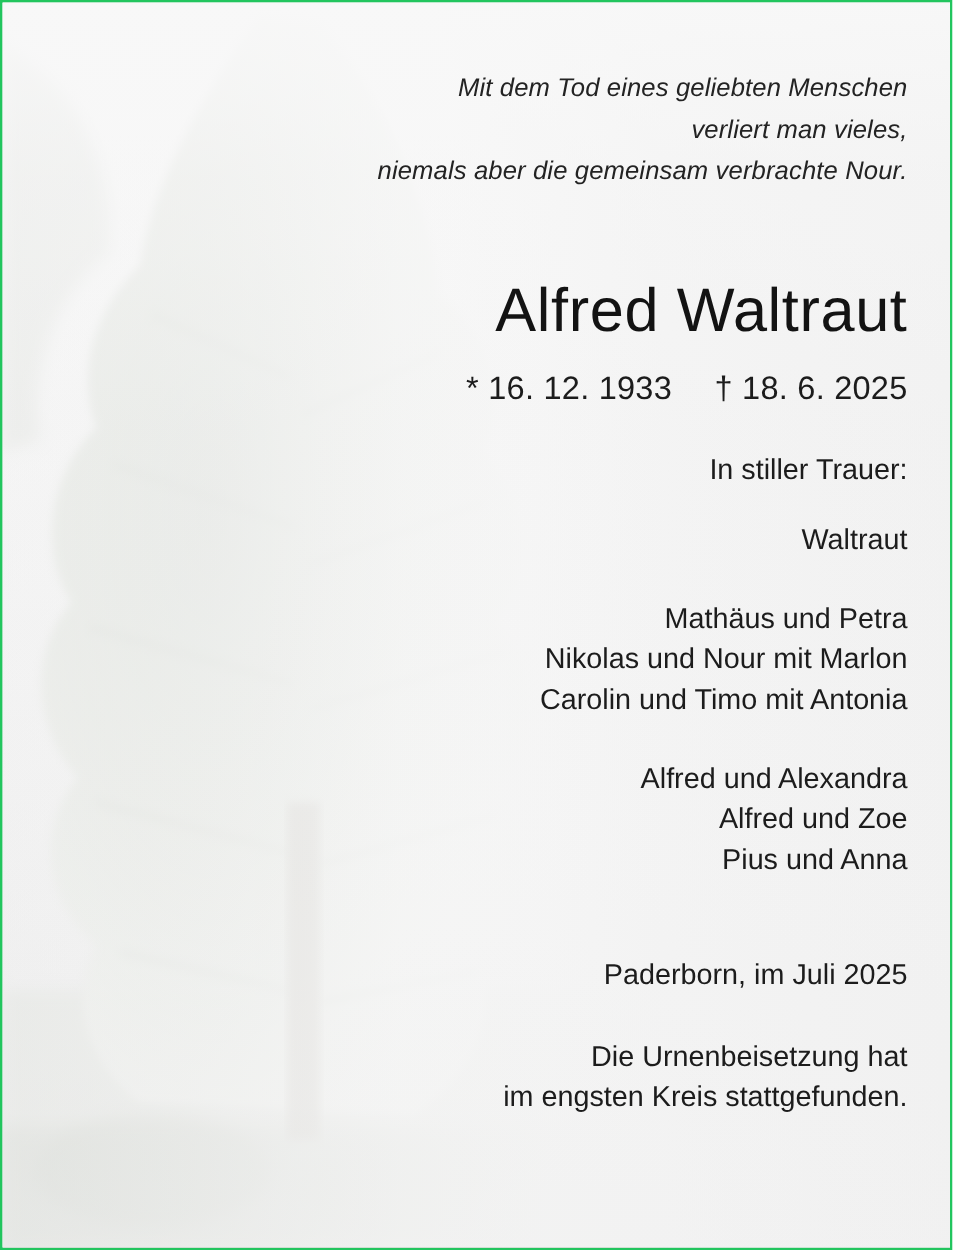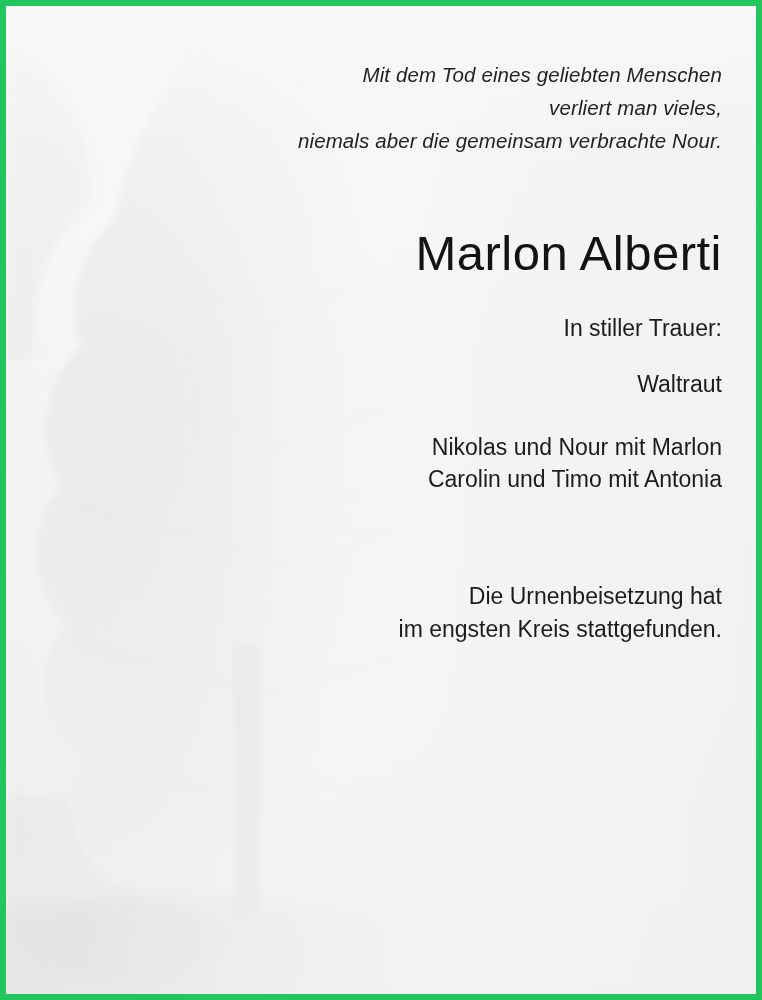--- a/index.html
+++ b/index.html
@@ -9,21 +9,21 @@
   }
   #page {
     position: relative;
     width: 762px;
     height: 1000px;
     overflow: hidden;
     background: #f2f2f2;
     font-family: "Liberation Sans", sans-serif;
     color: #1a1a1a;
     box-sizing: border-box;
-    border: 6px solid #22c55e;
+    border: 2px solid #22c55e;
   }
 
   
   .bg-photo {
     position: absolute;
     inset: 0;
     overflow: hidden;
     pointer-events: none;
   }
   .bg-photo svg {
@@ -111,21 +111,21 @@
   .group.spaced { margin-top: 30px; }
   .group div { white-space: nowrap; text-align: right; }
 
   .place-date {
     margin-top: 62px;
     font-size: 23px;
     color: #1c1c1c;
   }
 
   .closing {
-    margin-top: 84px;
+    margin-top: 36px;
     font-size: 23px;
     line-height: 1.42;
     color: #1c1c1c;
   }
   .closing div { white-space: nowrap; }
 </style>
 </head>
 <body>
 
 <div id="page">
@@ -203,35 +203,45 @@
   </div>
 
   <div class="content">
 
     <div class="motto">
       <div>Mit dem Tod eines geliebten Menschen</div>
       <div>verliert man vieles,</div>
       <div>niemals aber die gemeinsam verbrachte Nour.</div>
     </div>
 
-    <div class="name">Marlon Alberti</div>
-
+    <div class="name">Alfred Waltraut</div>
+
+    <div class="dates">
+      <span>* 16. 12. 1933</span><span class="sep"></span><span>† 18. 6. 2025</span>
+    </div>
 
     <div class="mourning-intro">In stiller Trauer:</div>
 
     <div class="group">
       <div>Waltraut</div>
     </div>
 
     <div class="group spaced">
+      <div>Mathäus und Petra</div>
       <div>Nikolas und Nour mit Marlon</div>
       <div>Carolin und Timo mit Antonia</div>
     </div>
 
-
+    <div class="group spaced">
+      <div>Alfred und Alexandra</div>
+      <div>Alfred und Zoe</div>
+      <div>Pius und Anna</div>
+    </div>
+
+    <div class="place-date">Paderborn, im Juli 2025</div>
 
     <div class="closing">
       <div>Die Urnenbeisetzung hat</div>
       <div>im engsten Kreis stattgefunden.</div>
     </div>
 
   </div>
 </div>
 
 </body></html>

